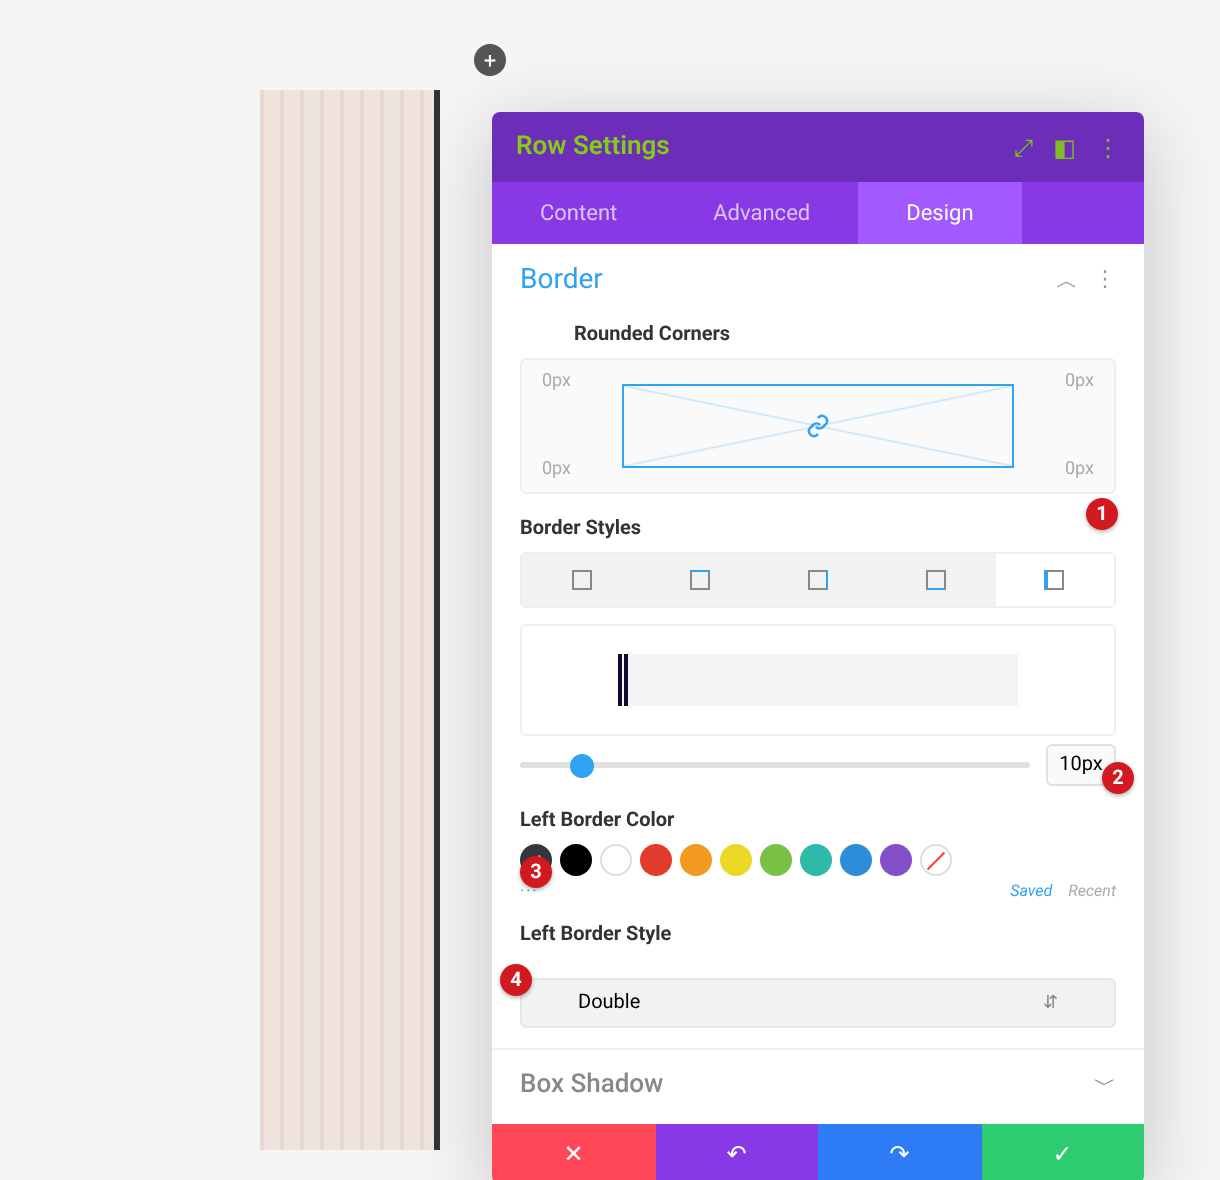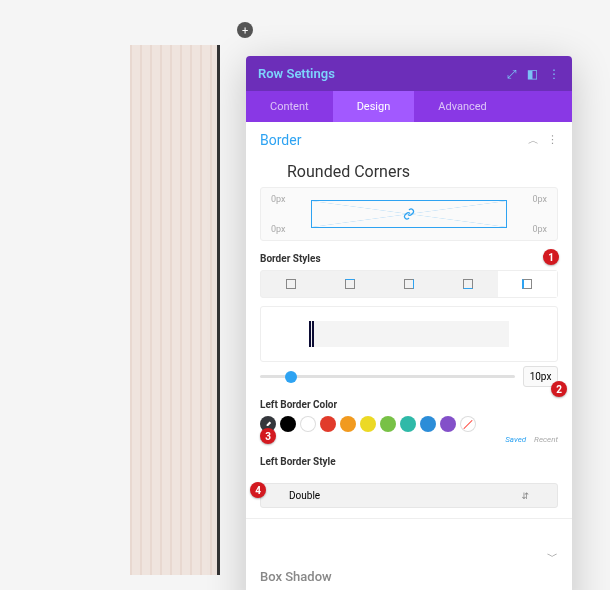--- a/index.html
+++ b/index.html
@@ -1,33 +1,33 @@
 <!DOCTYPE html>
 <html><head>
 <meta charset="utf-8">
 <style>
   * { box-sizing: border-box; margin: 0; padding: 0; font-family: -apple-system, BlinkMacSystemFont, "Segoe UI", Roboto, sans-serif; }
   body { background: #f5f5f5; width: 610px; height: 590px; overflow: hidden; position: relative; }
   .bg-pattern { position: absolute; left: 130px; top: 45px; width: 90px; height: 530px; background: repeating-linear-gradient(90deg, #e8d8d0 0, #e8d8d0 2px, #efe4de 2px, #efe4de 10px); border-right: 3px solid #333; }
   .add-circle { position: absolute; top: 22px; left: 237px; width: 16px; height: 16px; border-radius: 50%; background: #555; color: #fff; display: flex; align-items: center; justify-content: center; font-size: 11px; cursor: pointer; }
   .modal { position: absolute; top: 56px; left: 246px; width: 326px; background: #fff; border-radius: 4px; box-shadow: 0 8px 40px rgba(0,0,0,0.2); overflow: hidden; }
-  .header { background: #6c2eb9; color: #7dd3fc; padding: 10px 12px; display: flex; align-items: center; justify-content: space-between; }
+  .header { background: #6c2eb9; color: #84cc16; padding: 10px 12px; display: flex; align-items: center; justify-content: space-between; }
   .header-title { font-size: 13px; font-weight: 600; }
   .header-icons { display: flex; gap: 10px; font-size: 12px; }
   .header-icons span { cursor: pointer; opacity: 0.9; }
   .tabs { background: #8938e5; display: flex; }
   .tab { padding: 9px 24px; font-size: 11px; color: rgba(255,255,255,0.7); cursor: pointer; }
   .tab.active { background: #a259ff; color: #fff; }
   .section-head { display: flex; align-items: center; justify-content: space-between; padding: 10px 14px 6px; }
   .section-title { color: #2ea3f2; font-size: 14px; font-weight: 400; }
   .section-head-icons { display: flex; gap: 8px; color: #999; font-size: 11px; cursor: pointer; }
   .pad { padding: 0 14px 10px; }
-  .subhead { font-size: 16px; font-weight: 400; color: #333; margin: 8px 0 6px; padding-left: 27px; }
+  .subhead { font-size: 10px; font-weight: 700; color: #333; margin: 8px 0 6px; padding-left: 27px; }
   .subhead2 { font-size: 10px; font-weight: 700; color: #333; margin: 12px 0 6px; }
-  .corners-box { position: relative; height: 54px; background: #fafafa; border: 1px solid #eee; border-radius: 3px; }
+  .corners-box { position: relative; height: 68px; background: #fafafa; border: 1px solid #eee; border-radius: 3px; }
   .corners-preview { position: absolute; top: 12px; left: 50px; right: 50px; bottom: 12px; border: 1.5px solid #2ea3f2; display: flex; align-items: center; justify-content: center; }
   .corners-preview::before, .corners-preview::after { content: ""; position: absolute; top: 0; bottom: 0; width: 100%; background: linear-gradient(to right top, transparent 49%, #c7e3f7 50%, transparent 51%), linear-gradient(to left top, transparent 49%, #c7e3f7 50%, transparent 51%); opacity: 0.6; pointer-events: none; }
   .corners-preview svg { position: relative; z-index: 2; }
   .corner-val { position: absolute; font-size: 9px; color: #aaa; }
   .cv-tl { top: 6px; left: 10px; } .cv-tr { top: 6px; right: 10px; }
   .cv-bl { bottom: 6px; left: 10px; } .cv-br { bottom: 6px; right: 10px; }
   .border-styles-row { display: flex; gap: 0; background: #f2f2f2; border: 1px solid #eee; border-radius: 3px; position: relative; }
   .bs-opt { flex: 1; display: flex; align-items: center; justify-content: center; height: 26px; cursor: pointer; }
   .bs-opt.active { background: #fff; }
   .bs-square { width: 10px; height: 10px; border: 1px solid #888; }
@@ -43,21 +43,21 @@
   .sw.outline { box-shadow: inset 0 0 0 1px #ddd; }
   .sw.nocolor { background: #fff; box-shadow: inset 0 0 0 1px #ddd; position: relative; }
   .sw.nocolor::after { content: ""; position: absolute; left: 2px; right: 2px; top: 50%; height: 1px; background: #ff3b30; transform: rotate(-45deg); }
   .swatch-sub { display: flex; justify-content: space-between; margin-top: 3px; font-size: 8px; }
   .swatch-sub .dots { color: #2ea3f2; letter-spacing: 1px; }
   .swatch-sub .right { color: #2ea3f2; font-style: italic; }
   .swatch-sub .right .recent { color: #aaa; margin-left: 6px; }
   .select-row { position: relative; background: #f2f2f2; border: 1px solid #e6e6e6; border-radius: 3px; padding: 6px 28px; font-size: 10px; display: flex; align-items: center; justify-content: space-between; cursor: pointer; margin: 0 14px 10px; }
   .select-caret { font-size: 9px; color: #888; }
   .boxshadow-head { display: flex; align-items: center; justify-content: space-between; padding: 10px 14px 12px; border-top: 1px solid #eee; }
-  .boxshadow-title { color: #888; font-size: 13px; font-weight: 500; margin-top: 40px; }
+  .boxshadow-title { color: #888; font-size: 13px; font-weight: 500; }
   .footer { display: flex; height: 30px; }
   .ft-btn { flex: 1; display: flex; align-items: center; justify-content: center; color: #fff; cursor: pointer; font-size: 12px; }
   .ft-red { background: #ff4757; } .ft-purple { background: #8938e5; }
   .ft-blue { background: #2e7bf6; } .ft-green { background: #2ecc71; }
   .marker { position: absolute; width: 16px; height: 16px; border-radius: 50%; background: #d31920; color: #fff; font-size: 10px; font-weight: bold; display: flex; align-items: center; justify-content: center; z-index: 50; box-shadow: 0 1px 2px rgba(0,0,0,0.3); }
   .m1 { top: 249px; left: 543px; }
   .m2 { top: 381px; left: 551px; }
   .m3 { top: 428px; left: 260px; }
   .m4 { top: 482px; left: 250px; }
 </style>
@@ -73,22 +73,22 @@
     <span class="header-title">Row Settings</span>
     <span class="header-icons">
       <span>⤢</span>
       <span>◧</span>
       <span>⋮</span>
     </span>
   </div>
 
   <div class="tabs">
     <div class="tab">Content</div>
+    <div class="tab">Advanced</div>
     <div class="tab active">Design</div>
-    <div class="tab">Advanced</div>
   </div>
 
   <div class="section-head">
     <span class="section-title">Border</span>
     <span class="section-head-icons">
       <span>︿</span>
       <span>⋮</span>
     </span>
   </div>
 

